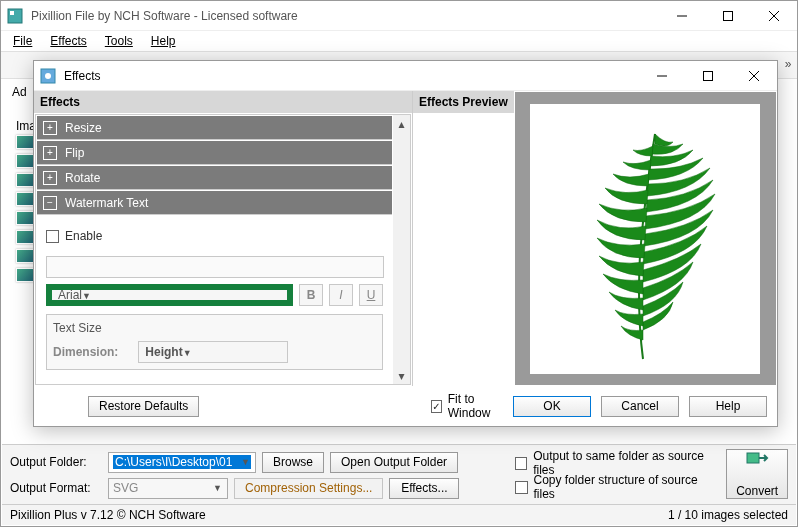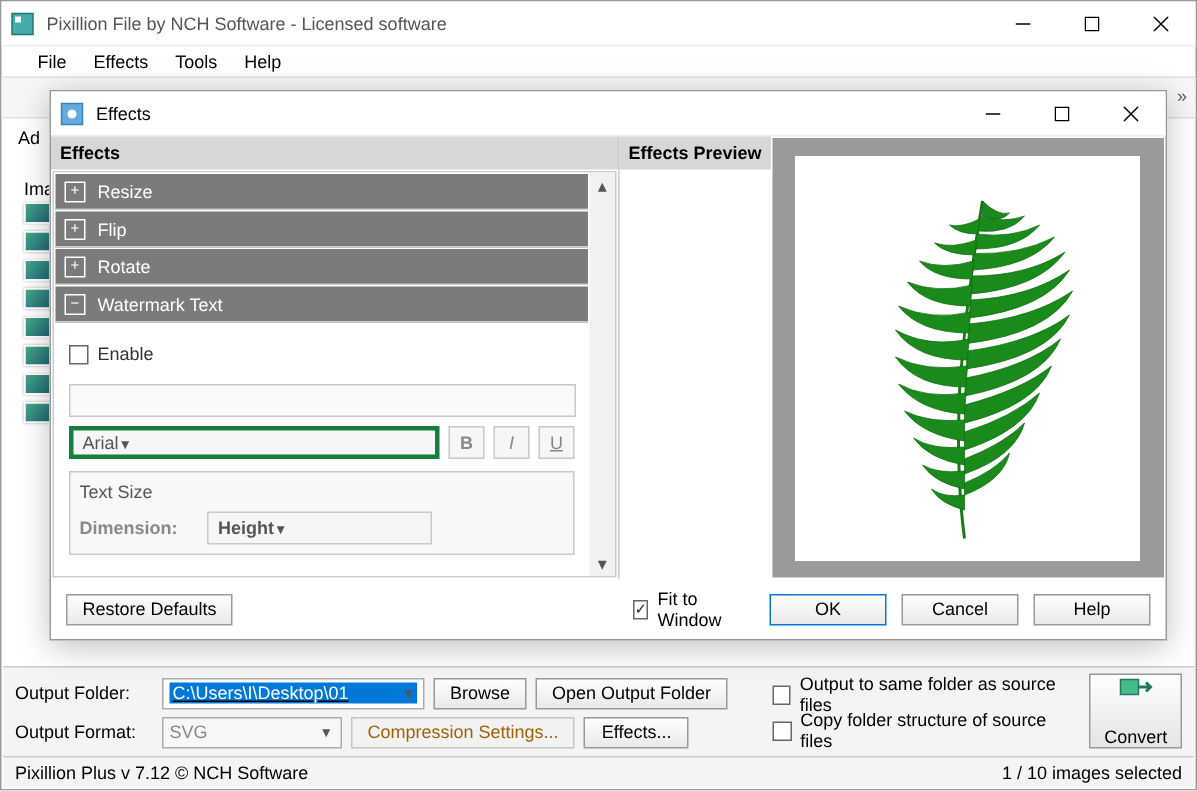--- a/index.html
+++ b/index.html
@@ -2,36 +2,36 @@
 <html><head>
 <meta charset="utf-8">
 <style>
 * { box-sizing: border-box; margin: 0; padding: 0; font-family: "Segoe UI", Tahoma, sans-serif; font-size: 12px; }
 body { width: 798px; height: 527px; position: relative; background: #fff; overflow: hidden; }
 .window { position: absolute; border: 1px solid #999; background: #fff; }
 .titlebar { height: 30px; display: flex; align-items: center; background: #fff; border-bottom: 1px solid #eee; }
 .titlebar .icon-slot { width: 28px; display: flex; align-items: center; justify-content: center; }
 .titlebar .title { flex: 1; color: #555; padding-left: 2px; }
 .titlebar .winbtn { width: 46px; height: 30px; display: flex; align-items: center; justify-content: center; cursor: pointer; }
-.menubar { height: 20px; display: flex; align-items: center; padding: 0 16px; gap: 2px; }
+.menubar { height: 20px; display: flex; align-items: center; padding: 0 4px; gap: 2px; text-decoration: underline; }
 .menubar span { padding: 2px 8px; cursor: default; }
 .toolbar { height: 28px; border-top: 1px solid #e0e0e0; border-bottom: 1px solid #e0e0e0; background: #f6f6f6; }
 .add-label { position: absolute; left: 11px; top: 84px; font-size: 12px; }
 .ima-label { position: absolute; left: 15px; top: 118px; font-size: 12px; }
 .thumbs { position: absolute; left: 15px; top: 134px; width: 18px; }
 .thumb { width: 18px; height: 14px; margin-bottom: 5px; background: linear-gradient(135deg,#4a8,#267); border:1px solid #fff; box-shadow: 0 0 2px rgba(0,0,0,.3); }
 .scroll-arrow { position:absolute; right:2px; top:56px; width:14px; height:14px; display:flex; align-items:center; justify-content:center; color:#555; cursor:pointer;}
 
 .bottom { position:absolute; left:1px; right:1px; bottom:22px; height:60px; border-top:1px solid #ccc; background:#f4f4f4; padding:4px 8px; display:flex; align-items:flex-start; gap:8px; }
 .bottom .col1 { width:500px; }
 .bottom .row { display:flex; align-items:center; height:26px; gap:6px; }
 .bottom label { width:92px; }
 .sel { height:21px; border:1px solid #aaa; background:#fff; display:flex; align-items:center; padding:0 4px; position:relative; }
 .sel .dd { position:absolute; right:1px; top:1px; bottom:1px; width:17px; display:flex; align-items:center; justify-content:center; }
-.outfolder-sel { width:175px;text-decoration:underline; }
+.outfolder-sel { width:148px; }
 .outfolder-sel .val { background:#0078d7; color:#fff; padding:0 2px; flex:1; }
 .fmt-sel { width:120px; color:#888; background:#f7f7f7; }
 .btn { height:21px; border:1px solid #999; background:linear-gradient(#fefefe,#e9e9e9); padding:0 10px; display:inline-flex; align-items:center; justify-content:center; cursor:pointer; min-width:60px; }
 .btn.disabled { color:#a16207; background:#f2f2f2; border-color:#c4c4c4; cursor:default; }
 .checks { width:205px; padding-top:2px; }
 .chk { display:flex; align-items:center; height:24px; gap:6px; }
 .chkbox { width:13px; height:13px; border:1px solid #666; background:#fff; }
 .convert { width:62px; height:50px; border:1px solid #999; background:linear-gradient(#fefefe,#e5e5e5); display:flex; flex-direction:column; align-items:center; justify-content:center; gap:16px; cursor:pointer; }
 .statusbar { position:absolute; left:1px; right:1px; bottom:1px; height:21px; border-top:1px solid #ccc; background:#f4f4f4; display:flex; align-items:center; padding:0 8px; justify-content:space-between; }
 
@@ -44,33 +44,33 @@
 .eff-list { flex:1; background:#fff; overflow:hidden; }
 .eff-sb { width:17px; background:#f1f1f1; display:flex; flex-direction:column; }
 .eff-sb .arr { height:17px; display:flex; align-items:center; justify-content:center; color:#555; cursor:pointer; }
 .eff-sb .track { flex:1; }
 .eff-item { height:24px; background:#7b7b7b; border-bottom:1px solid #ccc; display:flex; align-items:center; color:#fff; padding:0 6px; gap:8px; cursor:pointer; margin:1px; }
 .eff-item .exp { width:14px; height:14px; border:1px solid #fff; display:flex; align-items:center; justify-content:center; font-size:10px; line-height:1; }
 .wm-panel { padding:8px 10px; color:#333; }
 .wm-panel .chk { margin-bottom:8px; }
 .wm-panel .txtin { width:338px; height:22px; border:1px solid #c8c8c8; background:#fafafa; margin-bottom:6px; }
 .wm-panel .fontrow { display:flex; gap:6px; align-items:center; }
-.font-sel { flex:1; height:22px; border:3px solid #15803d; background:#f6f6f6; display:flex; align-items:center; padding:0 6px; color:#555; position:relative; }
+.font-sel { flex:1; height:22px; border:6px solid #15803d; background:#f6f6f6; display:flex; align-items:center; padding:0 6px; color:#555; position:relative; }
 .fbtn { width:24px; height:22px; border:1px solid #c8c8c8; background:#f6f6f6; display:flex; align-items:center; justify-content:center; color:#888; cursor:default; }
 .fbtn.b { font-weight:bold; }
 .fbtn.i { font-style:italic; }
 .fbtn.u { text-decoration:underline; }
 .tsize { border:1px solid #c8c8c8; margin-top:8px; padding:6px; background:#f8f8f8; }
 .tsize .lbl { color:#555; margin-bottom:6px; }
 .tsize .drow { display:flex; align-items:center; gap:20px; color:#888;font-weight:bold; }
 .dim-sel { width:150px; height:22px; border:1px solid #c8c8c8; background:#f6f6f6; display:flex; align-items:center; padding:0 6px; color:#555; position:relative; }
 .preview-area { flex:1; margin:1px; background:#9a9a9a; display:flex; align-items:center; justify-content:center; }
 .preview-canvas { width:230px; height:270px; background:#fff; display:flex; align-items:center; justify-content:center; }
 .dlg-foot { height:40px; display:flex; align-items:center; padding:0 10px; gap:10px; }
-.dlg-foot .lefthalf { width:368px; display:flex; }
+.dlg-foot .lefthalf { width:368px; display:flex;margin-left:44px; }
 .dlg-foot .righthalf { flex:1; display:flex; align-items:center; gap:10px; }
 .chkbox.checked::after { content:"✓"; display:block; font-size:10px; line-height:11px; text-align:center; color:#222;}
 .okbtn { border:1px solid #0078d7; }
 .caret { font-size:9px; color:#555; }
 svg { display:block; }
 </style>
 </head>
 <body>
 
 <div class="window" style="left:0;top:0;width:798px;height:527px;">

